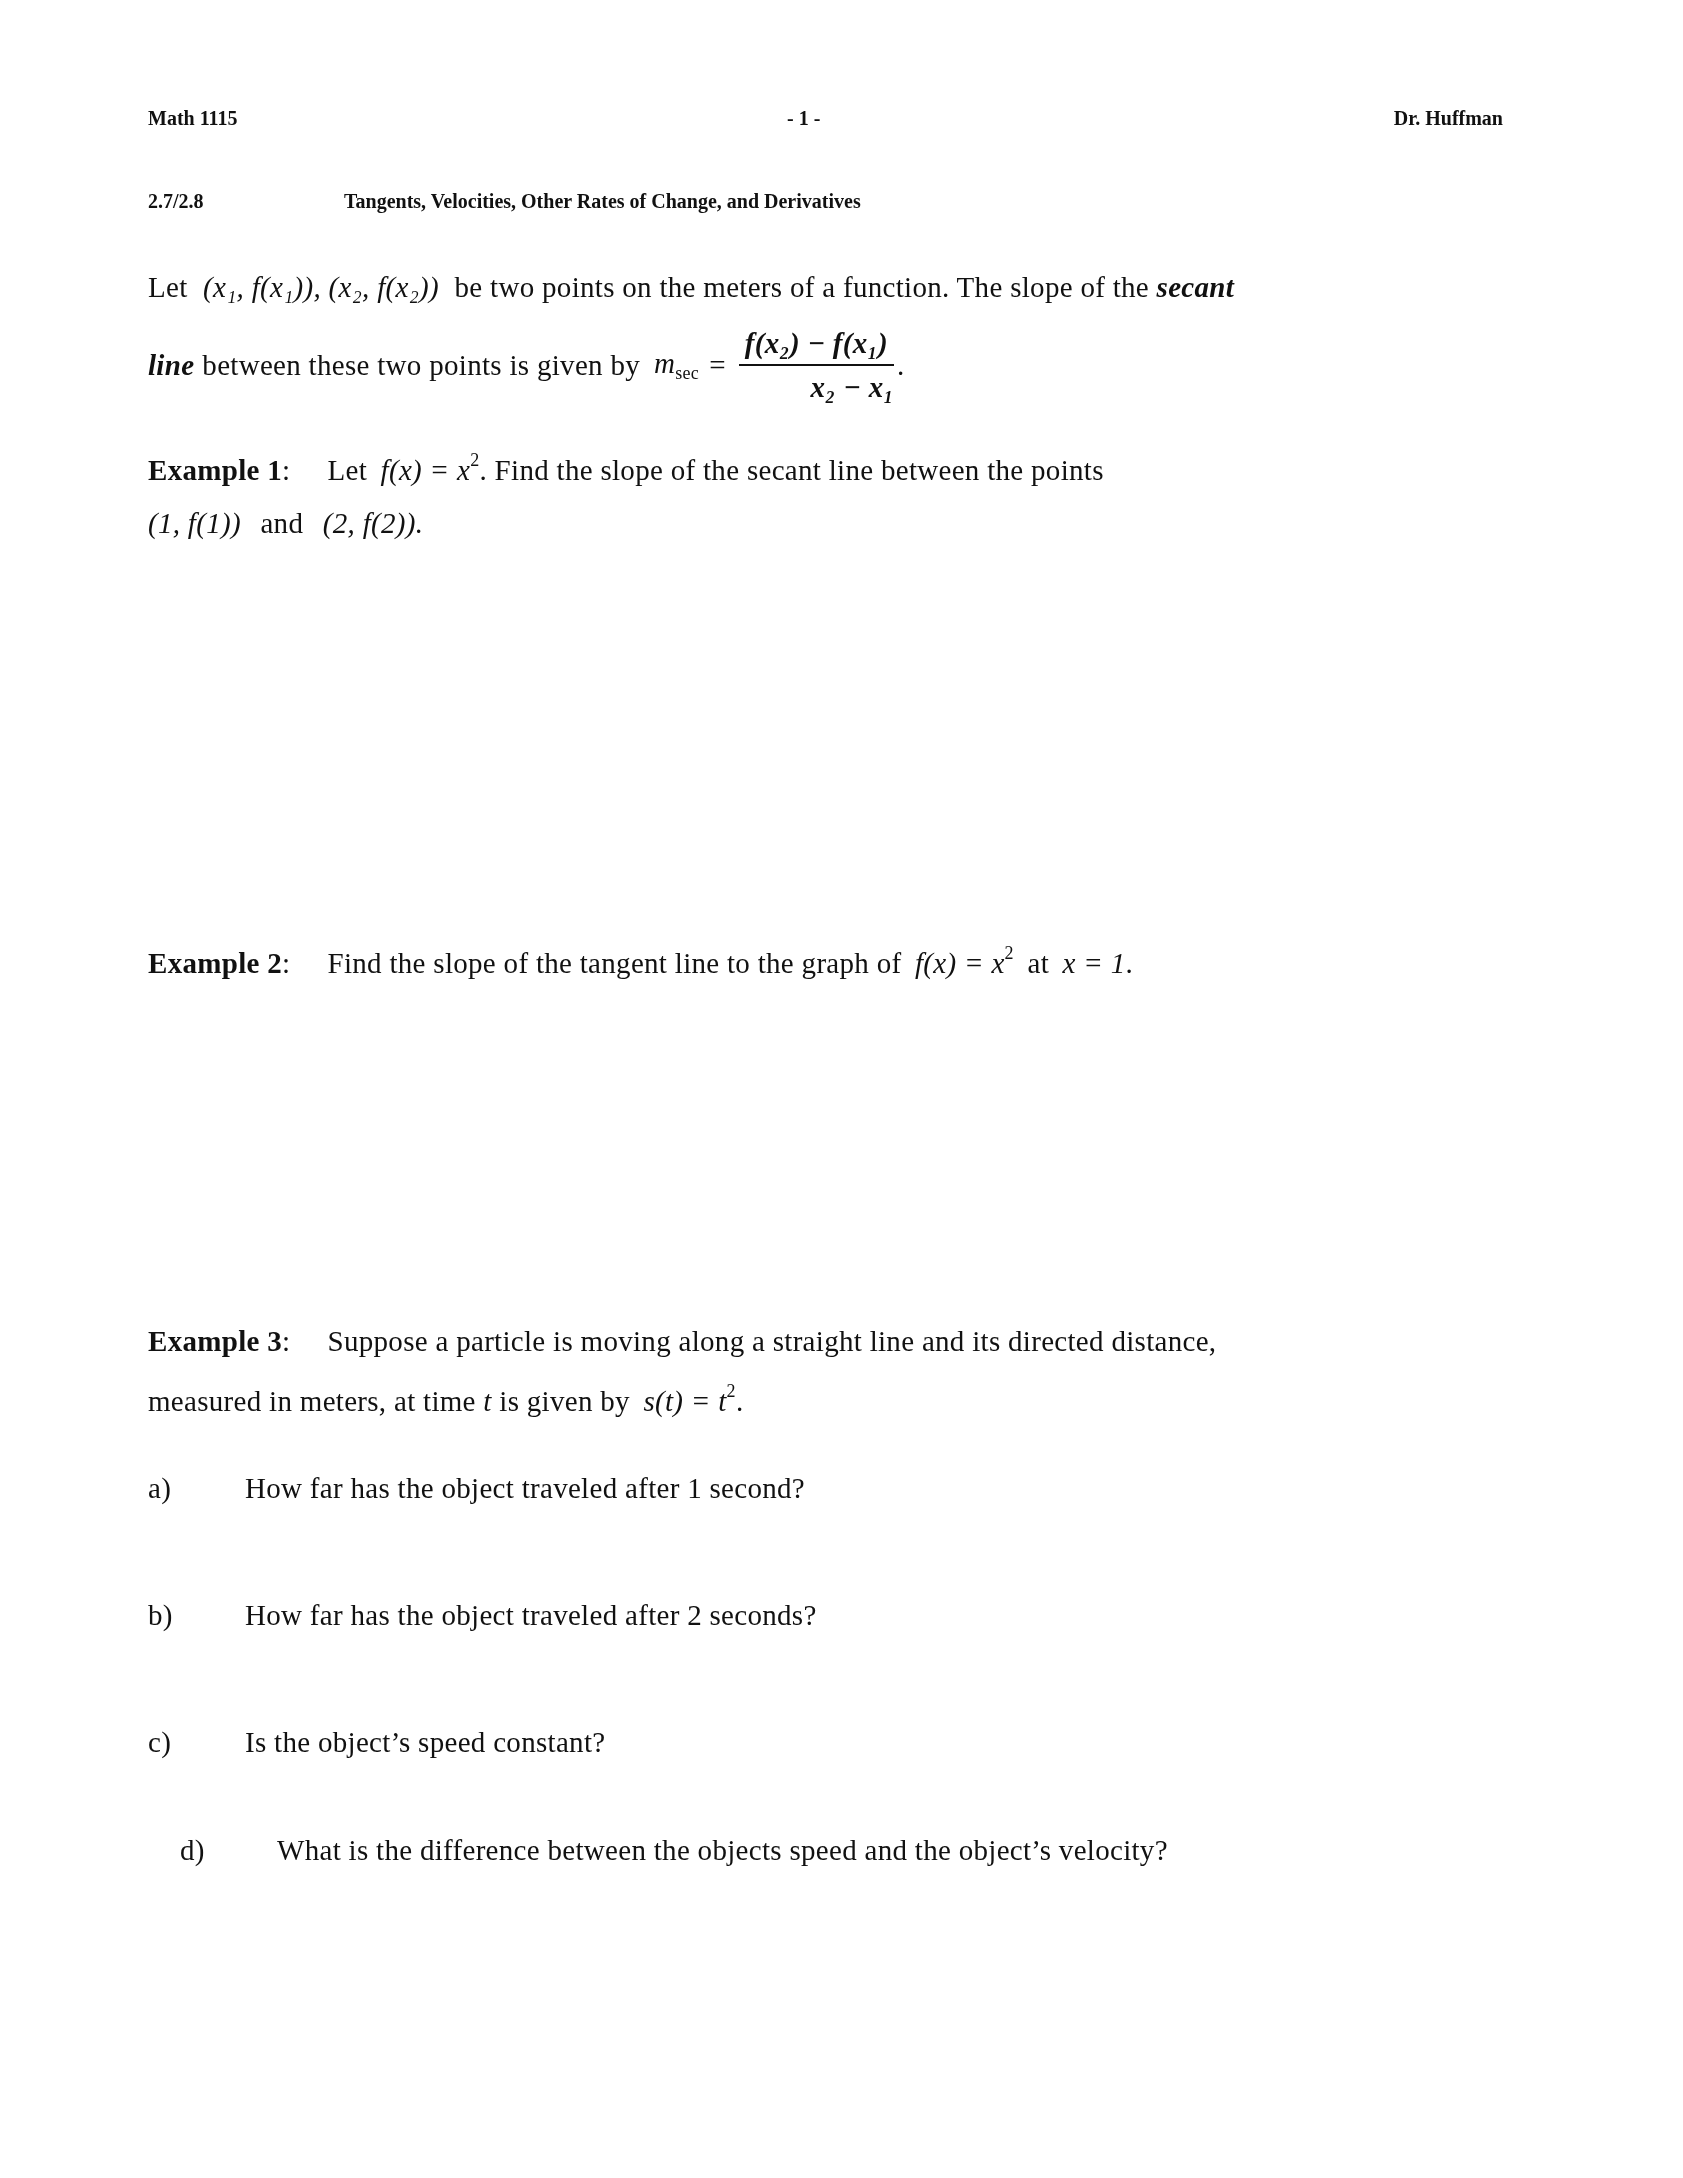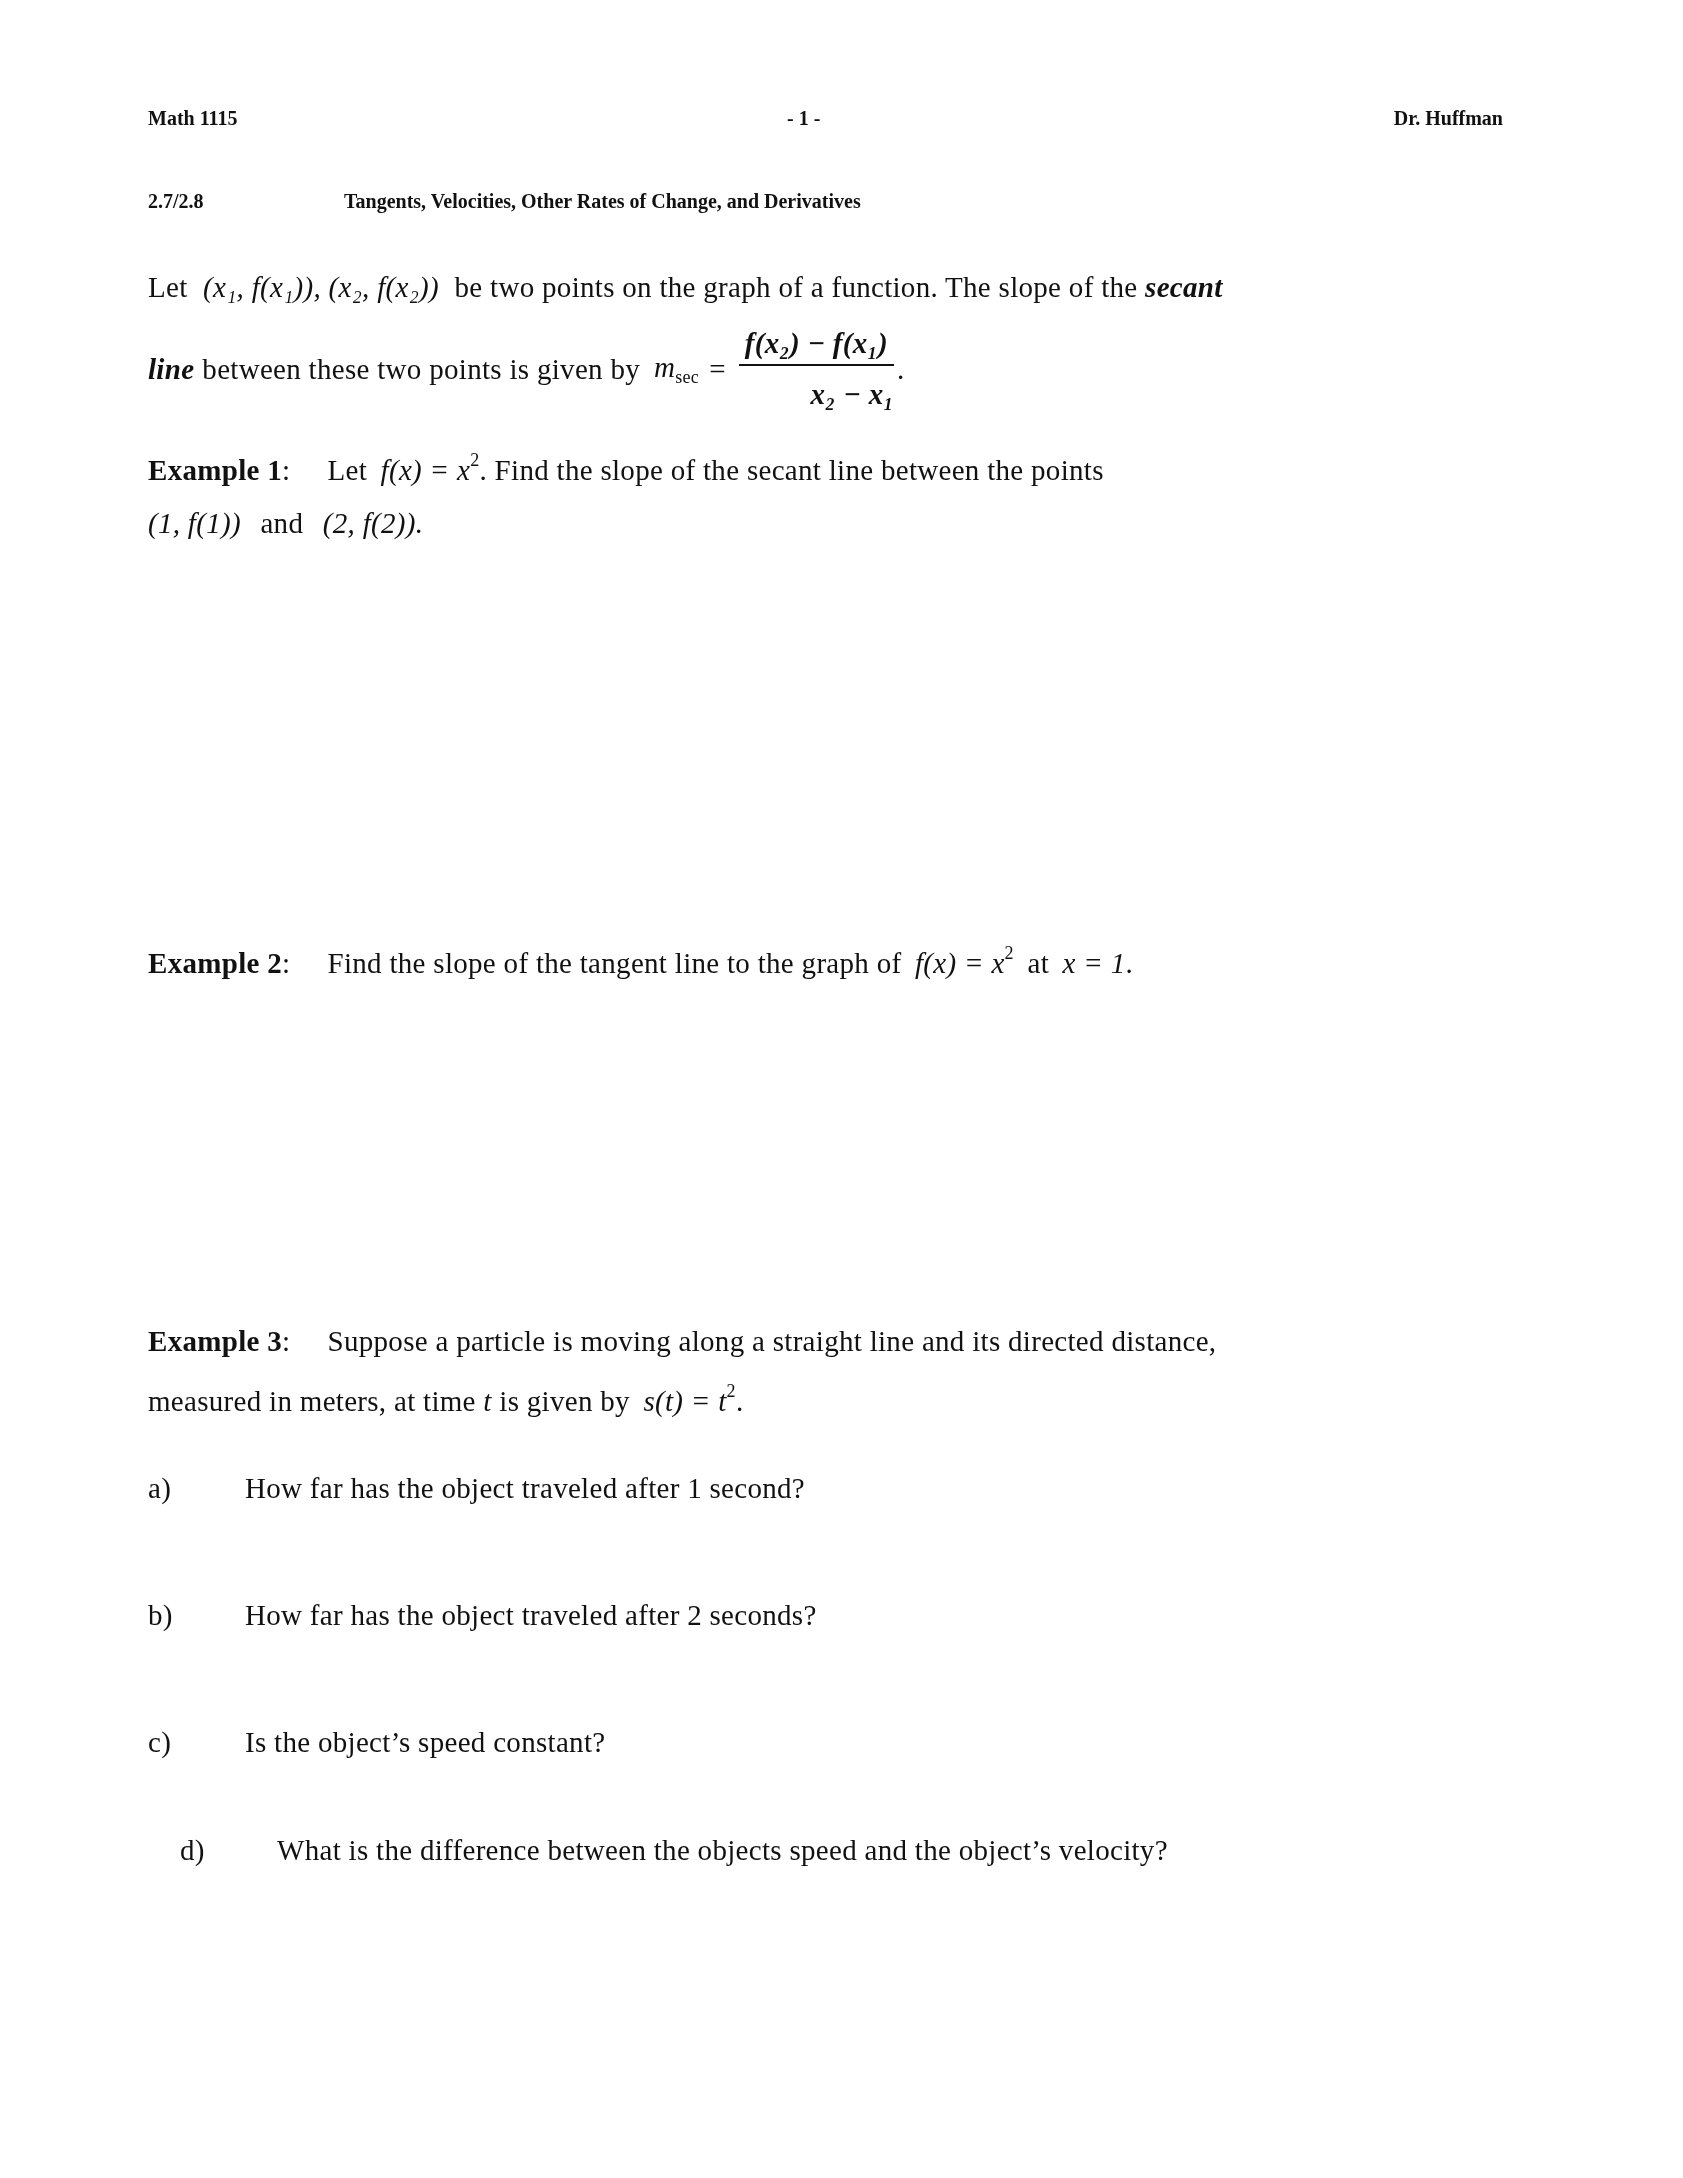--- a/index.html
+++ b/index.html
@@ -8,36 +8,36 @@
   .abs { position:absolute; white-space:nowrap; }
   .hdr { font-size:20px; font-weight:bold; font-family:"Liberation Serif",serif; }
   .body { font-size:29px; font-family:"Liberation Serif",serif; letter-spacing:0.3px; }
   .bold { font-weight:bold; }
   .bi { font-weight:bold; font-style:italic; }
   .m { font-style:italic; font-family:"Liberation Serif",serif; }
   .sub { font-size:18px; vertical-align:-6px; font-style:normal; }
   .sup { font-size:18px; vertical-align:14px; font-style:normal; }
   .frac { display:inline-block; vertical-align:middle; text-align:right; margin:0 3px;font-weight:bold; }
   .frac .num { display:block; padding:0 6px 4px; border-bottom:2px solid #111; }
-  .frac .den { display:block; padding-top:12px; }
+  .frac .den { display:block; padding-top:5px; }
 </style>
 </head>
 <body>
 
 <div class="abs hdr" style="left:148px; top:107px;">Math 1115</div>
 <div class="abs hdr" style="left:787px; top:107px;">- 1 -</div>
 <div class="abs hdr" style="right:180px; top:107px;">Dr. Huffman</div>
 
 <div class="abs hdr" style="left:148px; top:190px;">2.7/2.8</div>
 <div class="abs hdr" style="left:344px; top:190px;">Tangents, Velocities, Other Rates of Change, and Derivatives</div>
 
 <div class="abs body" style="left:148px; top:271px;">
   <span>Let</span>
   <span class="m" style="margin:0 8px;">(x₁, f(x₁)), (x₂, f(x₂))</span>
-  <span>be two points on the graph of a function.  The slope of the</span>
+  <span>be two points on the meters of a function.  The slope of the</span>
   <span class="bi">secant</span>
 </div>
 
 <div class="abs body" style="left:148px; top:327px; display:flex; align-items:center;">
   <span class="bi">line</span>
   <span style="margin-left:8px;">between these two points is given by</span>
   <span class="m" style="margin-left:14px;"><span>m</span><span class="sub" style="font-size:18px;text-align:center;">sec</span></span>
   <span style="margin:0 10px;">=</span>
   <span class="frac m">
     <span class="num">f(x₂) − f(x₁)</span>

